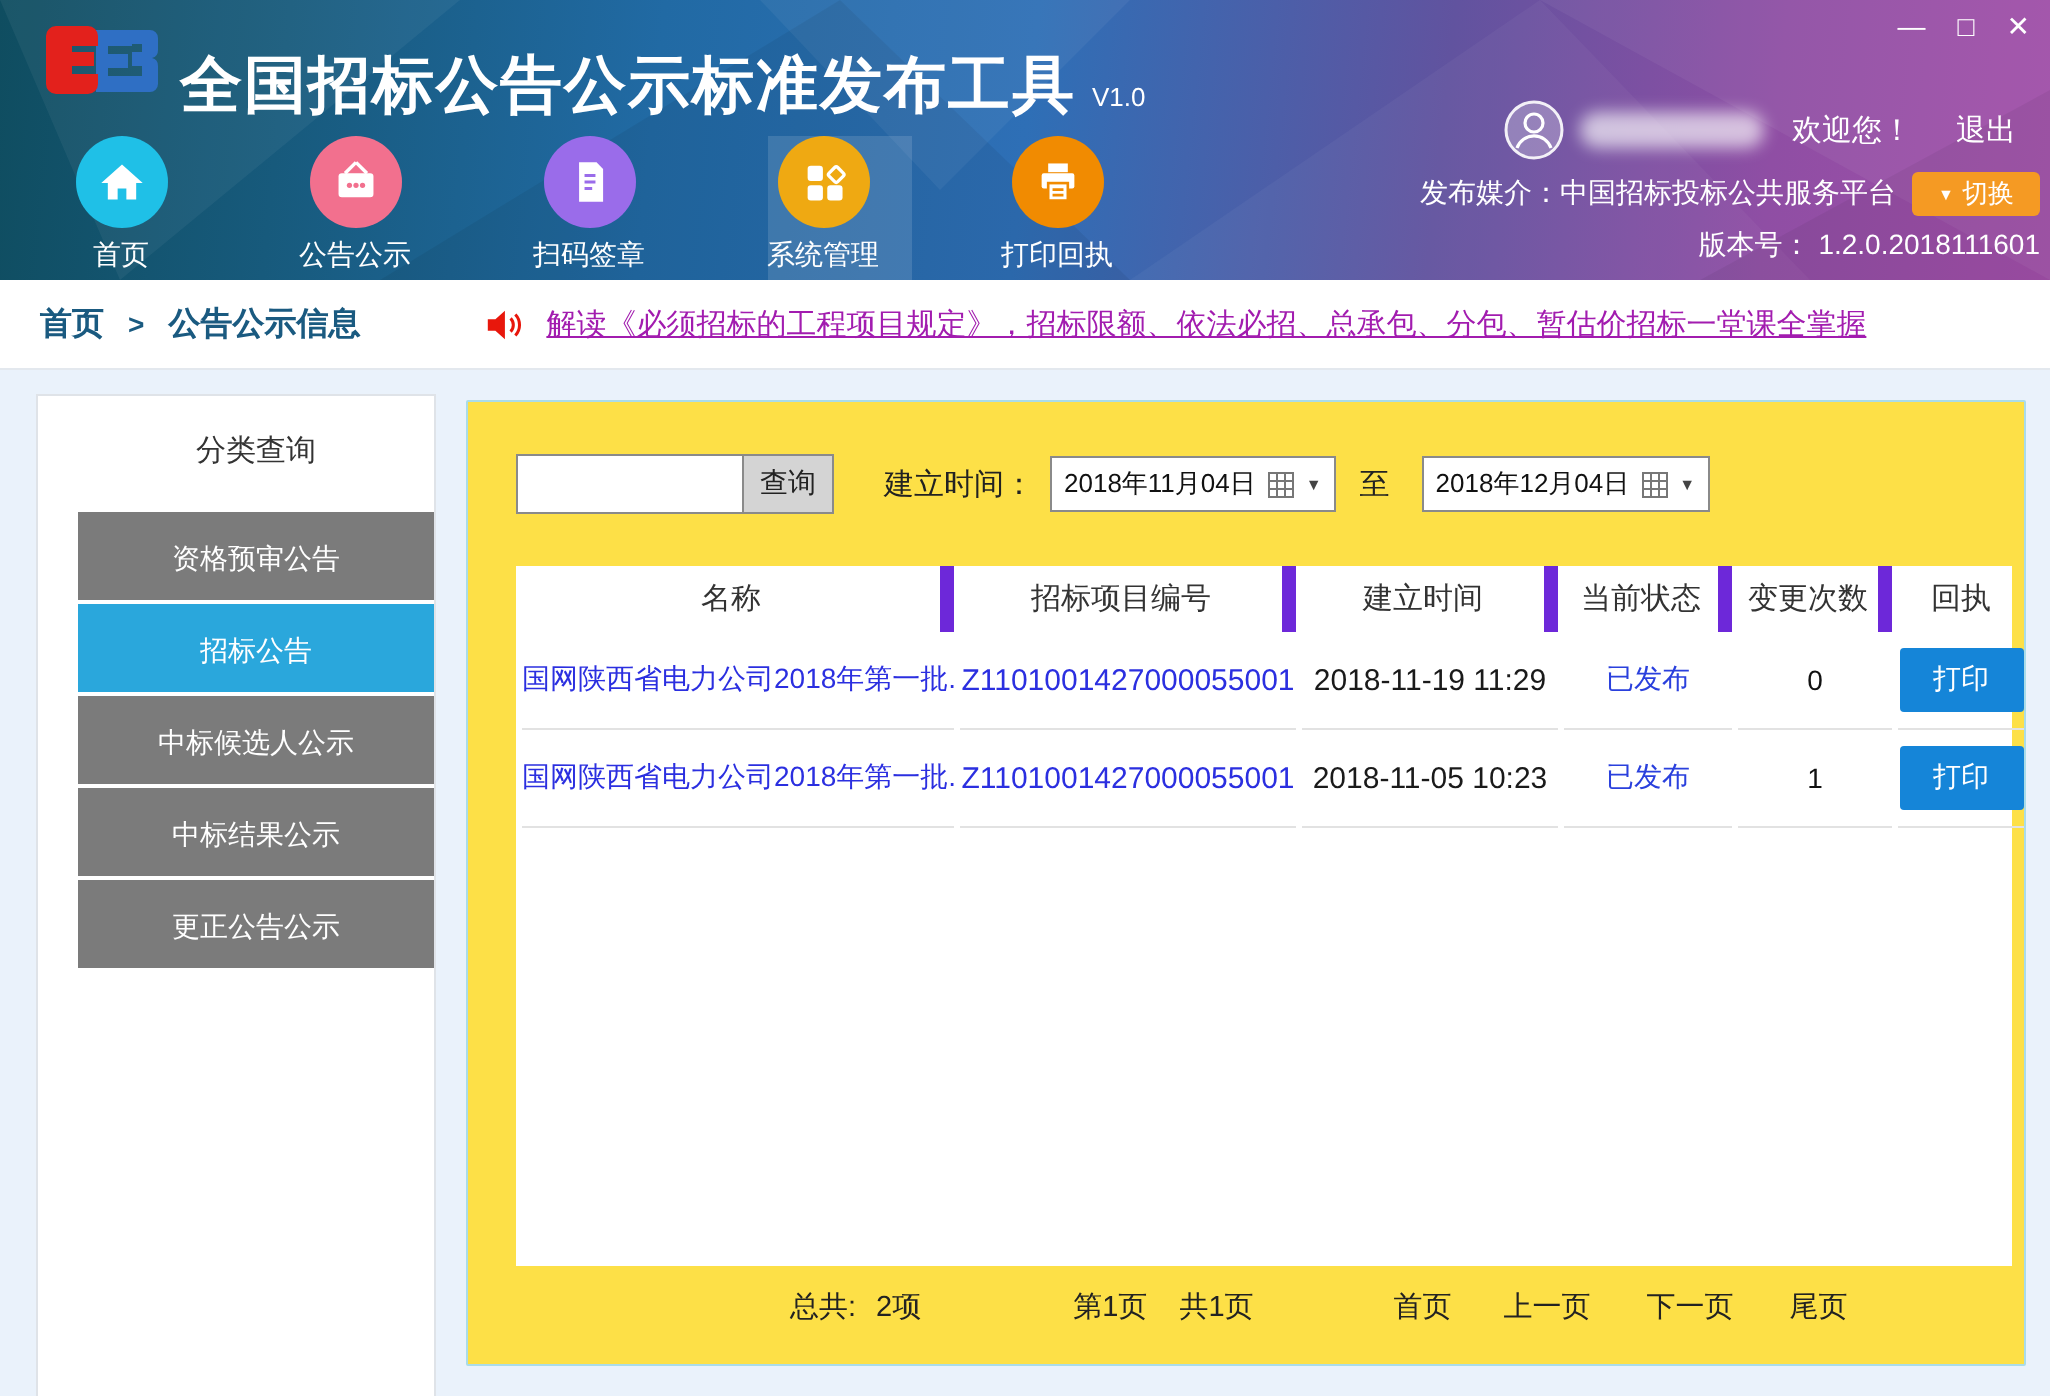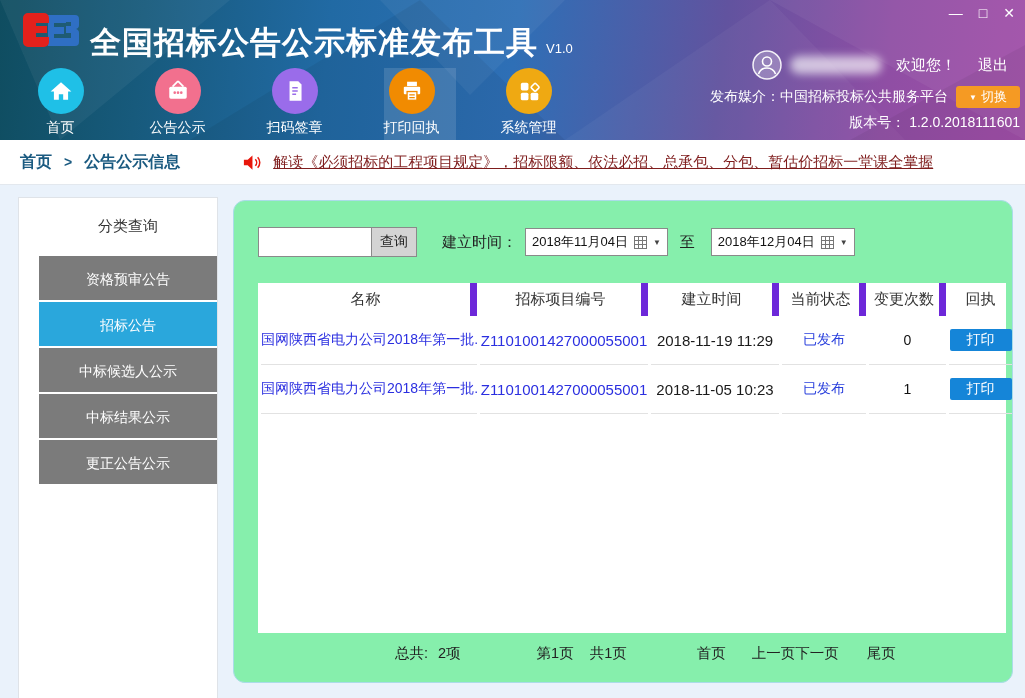--- a/index.html
+++ b/index.html
@@ -38,32 +38,32 @@
   .nav-circle { width:46px; height:46px; border-radius:50%; display:flex; align-items:center; justify-content:center; }
   .nav-label { margin-top:5px; color:#fff; font-size:14px; }
 
   
   .crumbbar { position:absolute; top:140px; left:0; width:1025px; height:45px; background:#fff;
     border-bottom:1px solid #e3e8ee; display:flex; align-items:center; padding-left:20px; }
   .crumb { color:#1a5a80; font-size:16px; font-weight:600; display:flex; gap:12px; align-items:center; }
   .crumb .sep { font-size:14px; }
   .crumb-home { cursor:pointer; }
   .notice { margin-left:62px; display:flex; align-items:center; gap:12px; }
-  .notice a { color:#7f1d1d; font-size:15px; text-decoration:underline; cursor:pointer; }
+  .notice a { color:#a21caf; font-size:15px; text-decoration:underline; cursor:pointer; }
 
   
   .sidebar { position:absolute; left:18px; top:197px; width:200px; height:509px; background:#fff; border:1px solid #dfe3e8;padding-left:20px; }
   .side-head { height:56px; line-height:56px; text-align:center; font-size:15px; color:#333; background:#fff; }
   .side-item { height:46px; line-height:46px; text-align:center; font-size:14px; color:#fff; background:#7b7b7b;
     border-top:2px solid #fff; cursor:pointer; }
   .side-item.active { background:#2aa7dc; }
 
   
-  .panel { position:absolute; left:233px; top:200px; width:780px; height:483px; background:#86efac;
-    border:1px solid #aadce8; border-radius:12px; }
+  .panel { position:absolute; left:233px; top:200px; width:780px; height:483px; background:#fde047;
+    border:1px solid #aadce8; border-radius:1px; }
 
   .searchrow { position:absolute; left:24px; top:26px; display:flex; align-items:center; }
   .kw-input { width:114px; height:30px; border:1px solid #8a8a8a; background:#fff; padding:0 5px; font-size:13px; outline:none; }
   .query-btn { width:46px; height:30px; margin-left:-1px; background:#d4d4d4; border:1px solid #8a8a8a;
     font-size:14px; color:#222; cursor:pointer; }
   .date-label { margin-left:25px; font-size:15px; color:#222; }
   .datebox { margin-left:8px; height:28px; background:#fff; border:1px solid #8a8a8a; display:flex;
     align-items:center; padding:0 6px; gap:6px; cursor:pointer; }
   .datebox .dv { font-size:13px; color:#111; }
   .datebox .arr { font-size:8px; color:#444; }
@@ -72,33 +72,33 @@
   .tablewrap { position:absolute; left:24px; top:82px; width:748px; height:350px; background:#fff; }
   table { width:100%; border-collapse:separate; border-spacing:3px 0; table-layout:fixed; }
   th { height:33px; font-weight:normal; font-size:15px; color:#333; text-align:center;
     border-right:7px solid #6d28d9; }
   th:last-child { border-right:none; }
   td { height:49px; border-bottom:1px solid #e2e2e2; text-align:center; font-size:15px; color:#1a1a1a; }
   td.name { text-align:left; font-size:14px; overflow:hidden; white-space:nowrap; }
   td.name span, td.code span { color:#2b2fe0; cursor:pointer; }
   td.status { color:#2a40dd; font-size:14px; }
   td.changes { font-size:14px; color:#111; }
-  .print-btn { width:62px; height:22px; background:#1585d8; color:#fff; border:none; border-radius:2px;
+  .print-btn { width:62px; height:32px; background:#1585d8; color:#fff; border:none; border-radius:2px;
     font-size:14px; cursor:pointer; }
 
   .pager { position:absolute; left:24px; top:443px; width:748px; display:flex; align-items:center;
     font-size:14.5px; color:#222; }
   .pager .lbl-total { margin-left:137px; }
   .pager .val-total { margin-left:10px;text-align:right; }
   .pager .cur { margin-left:76px; }
   .pager .tot { margin-left:16px; }
   .pager .pgbtn { cursor:pointer; }
   .pager .first { margin-left:70px; }
   .pager .prev { margin-left:26px; }
-  .pager .next { }
+  .pager .next { margin-left:28px; }
   .pager .last { margin-left:28px; }
 </style>
 </head>
 <body>
 
 <div id="app">
 
   <div class="header">
     <svg class="facets" width="1025" height="140">
       <polygon points="0,0 230,0 60,140" fill="#ffffff" opacity="0.05"></polygon>
@@ -178,40 +178,40 @@
       <div class="nav-item">
         <div class="nav-circle" style="background-color: rgb(154, 108, 234); color: rgb(154, 108, 234);">
           <svg width="24" height="24" viewBox="0 0 22 22">
             <path d="M6 2 h8 l3 3 v15 H6 z" fill="#fff"></path>
             <path d="M8.5 8 h5 M8.5 11 h5 M8.5 14 h3.5" stroke="currentColor" stroke-width="1.4"></path>
           </svg>
         </div>
         <div class="nav-label">扫码签章</div>
       </div>
       <div class="nav-item">
+        <div class="nav-circle" style="background-color: rgb(239, 169, 18); color: rgb(239, 169, 18);">
+          <svg width="24" height="24" viewBox="0 0 22 22">
+            <rect x="3.5" y="3.5" width="7" height="7" rx="1.5" fill="#fff"></rect>
+            <rect x="3.5" y="12.5" width="7" height="7" rx="1.5" fill="#fff"></rect>
+            <rect x="12.5" y="12.5" width="7" height="7" rx="1.5" fill="#fff"></rect>
+            <rect x="13.8" y="4.8" width="5.6" height="5.6" rx="1" fill="none" stroke="#fff" stroke-width="1.5" transform="rotate(45 16.6 7.6)"></rect>
+          </svg>
+        </div>
+        <div class="nav-label">系统管理</div>
+      </div>
+      <div class="nav-item">
         <div class="nav-circle" style="background-color: rgb(241, 139, 1); color: rgb(241, 139, 1);">
           <svg width="24" height="24" viewBox="0 0 22 22">
             <rect x="6.5" y="2.5" width="9" height="4" fill="#fff"></rect>
             <rect x="3.5" y="7" width="15" height="7" rx="1" fill="#fff"></rect>
             <rect x="6.5" y="11.5" width="9" height="8" fill="#fff" stroke="currentColor" stroke-width="1.2"></rect>
             <path d="M8.5 14.5 h5 M8.5 17 h5" stroke="currentColor" stroke-width="1.2"></path>
           </svg>
         </div>
         <div class="nav-label">打印回执</div>
-      </div>
-      <div class="nav-item">
-        <div class="nav-circle" style="background-color: rgb(239, 169, 18); color: rgb(239, 169, 18);">
-          <svg width="24" height="24" viewBox="0 0 22 22">
-            <rect x="3.5" y="3.5" width="7" height="7" rx="1.5" fill="#fff"></rect>
-            <rect x="3.5" y="12.5" width="7" height="7" rx="1.5" fill="#fff"></rect>
-            <rect x="12.5" y="12.5" width="7" height="7" rx="1.5" fill="#fff"></rect>
-            <rect x="13.8" y="4.8" width="5.6" height="5.6" rx="1" fill="none" stroke="#fff" stroke-width="1.5" transform="rotate(45 16.6 7.6)"></rect>
-          </svg>
-        </div>
-        <div class="nav-label">系统管理</div>
       </div>
     </div>
   </div>
 
   <div class="crumbbar">
     <div class="crumb">
       <span class="crumb-home">首页</span>
       <span class="sep">&gt;</span>
       <span>公告公示信息</span>
     </div>

